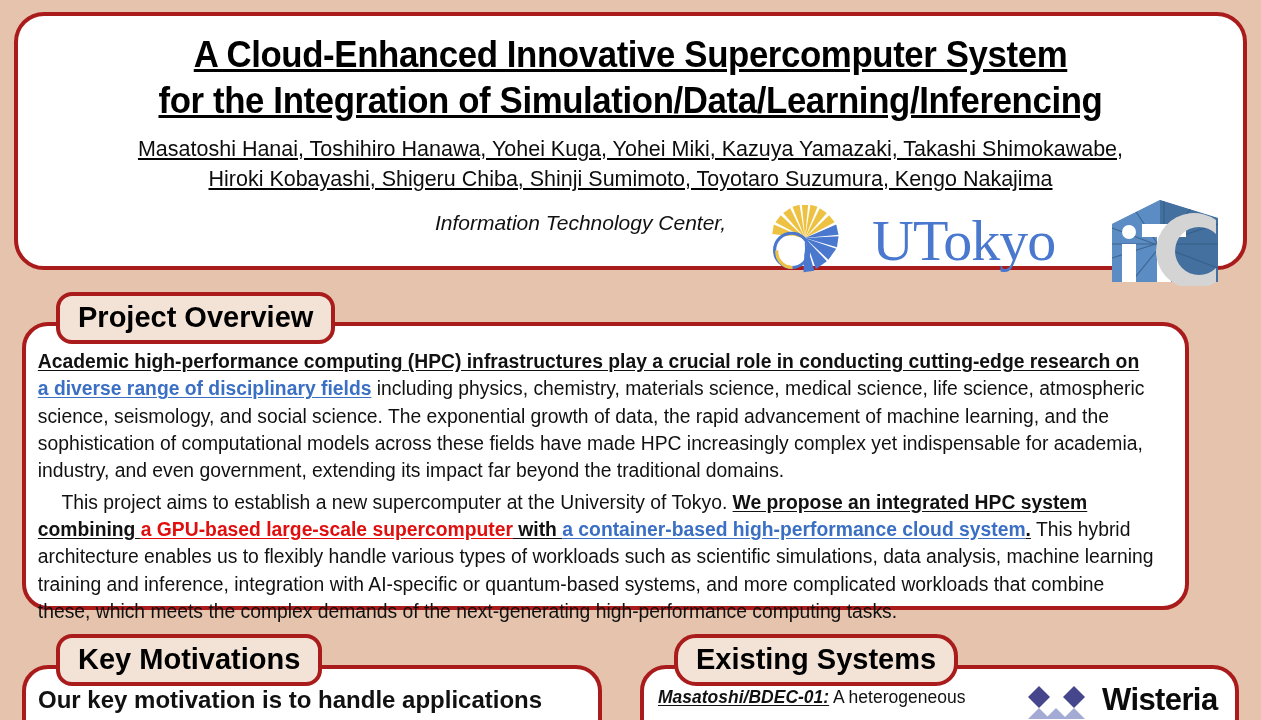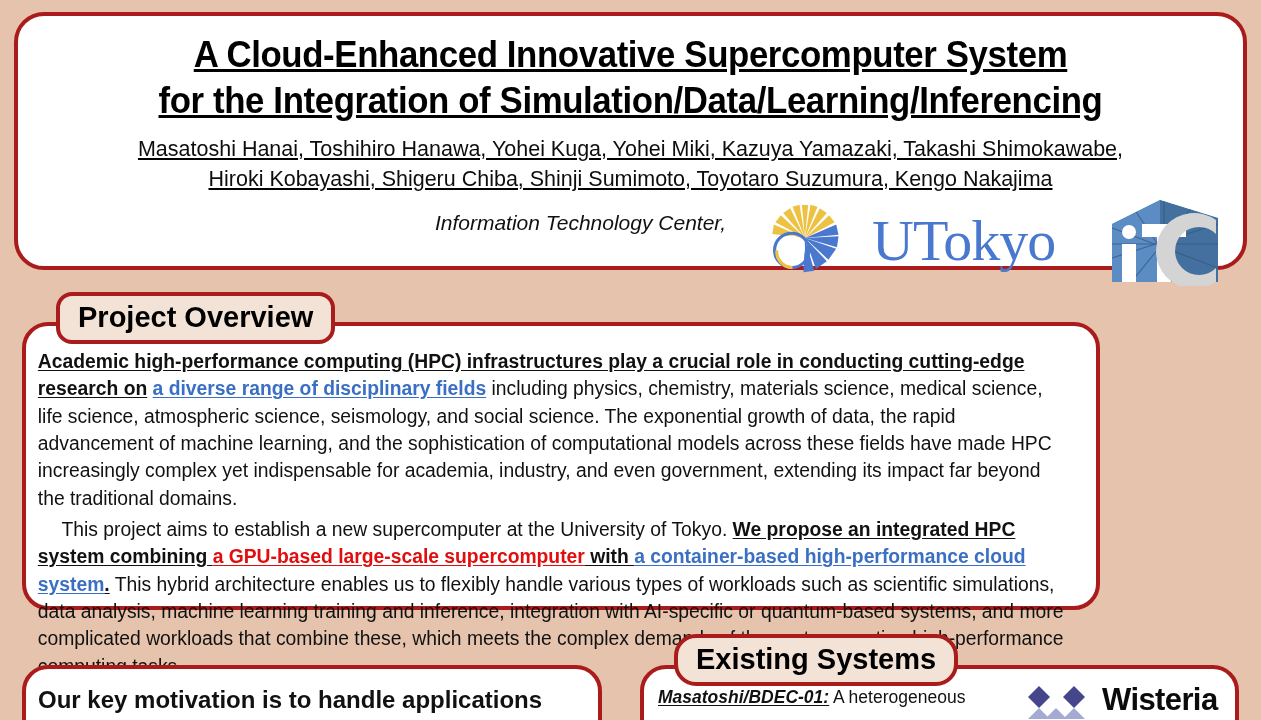--- a/index.html
+++ b/index.html
@@ -131,21 +131,21 @@
     white-space: nowrap;
     z-index: 6;
     box-sizing: border-box;
     text-align: right;
   }
 
   
   .overview-panel {
     left: 22px;
     top: 322px;
-    width: 1078px;
+    width: 1167px;
     height: 288px;
   }
   .tab-overview {
     left: 56px;
     top: 292px;
   }
 
   .body-text {
     font-family: "Liberation Sans Narrow", "Liberation Sans", sans-serif;
     font-size: 19.6px;
@@ -341,20 +341,21 @@
       <p><span>This project aims to establish a new supercomputer at the University of Tokyo. </span><span class="bold-underline">We propose an integrated HPC system combining </span><span class="hl-red">a GPU-based large-scale supercomputer</span><span class="bold-underline"> with </span><span class="hl-blue">a container-based high-performance cloud system</span><span class="bold-underline">.</span><span> This hybrid architecture enables us to flexibly handle various types of workloads such as scientific simulations, data analysis, machine learning training and inference, integration with AI-specific or quantum-based systems, and more complicated workloads that combine these, which meets the complex demands of the next-generating high-performance computing tasks.</span></p>
     </div>
   </div>
   <div class="section-tab tab-overview">Project Overview</div>
 
   <div class="panel motiv-panel">
     <div class="motiv-body">
       <span>Our key motivation is to handle applications that are</span>
     </div>
   </div>
+  <div class="section-tab tab-motiv">Key Motivations</div>
 
   <div class="panel exist-panel">
     <div class="exist-body">
       <span class="exist-name">Masatoshi/BDEC-01:</span><span> A heterogeneous</span>
 
       <div class="wisteria-logo">
         <svg class="wisteria-diamonds" viewBox="0 0 74 34">
           <path d="M15,1 L26,12 L15,23 L4,12 Z" fill="#46468c"></path>
           <path d="M50,1 L61,12 L50,23 L39,12 Z" fill="#46468c"></path>
           <path d="M15,23 L26,34 L4,34 Z" fill="#a3abd4"></path>

